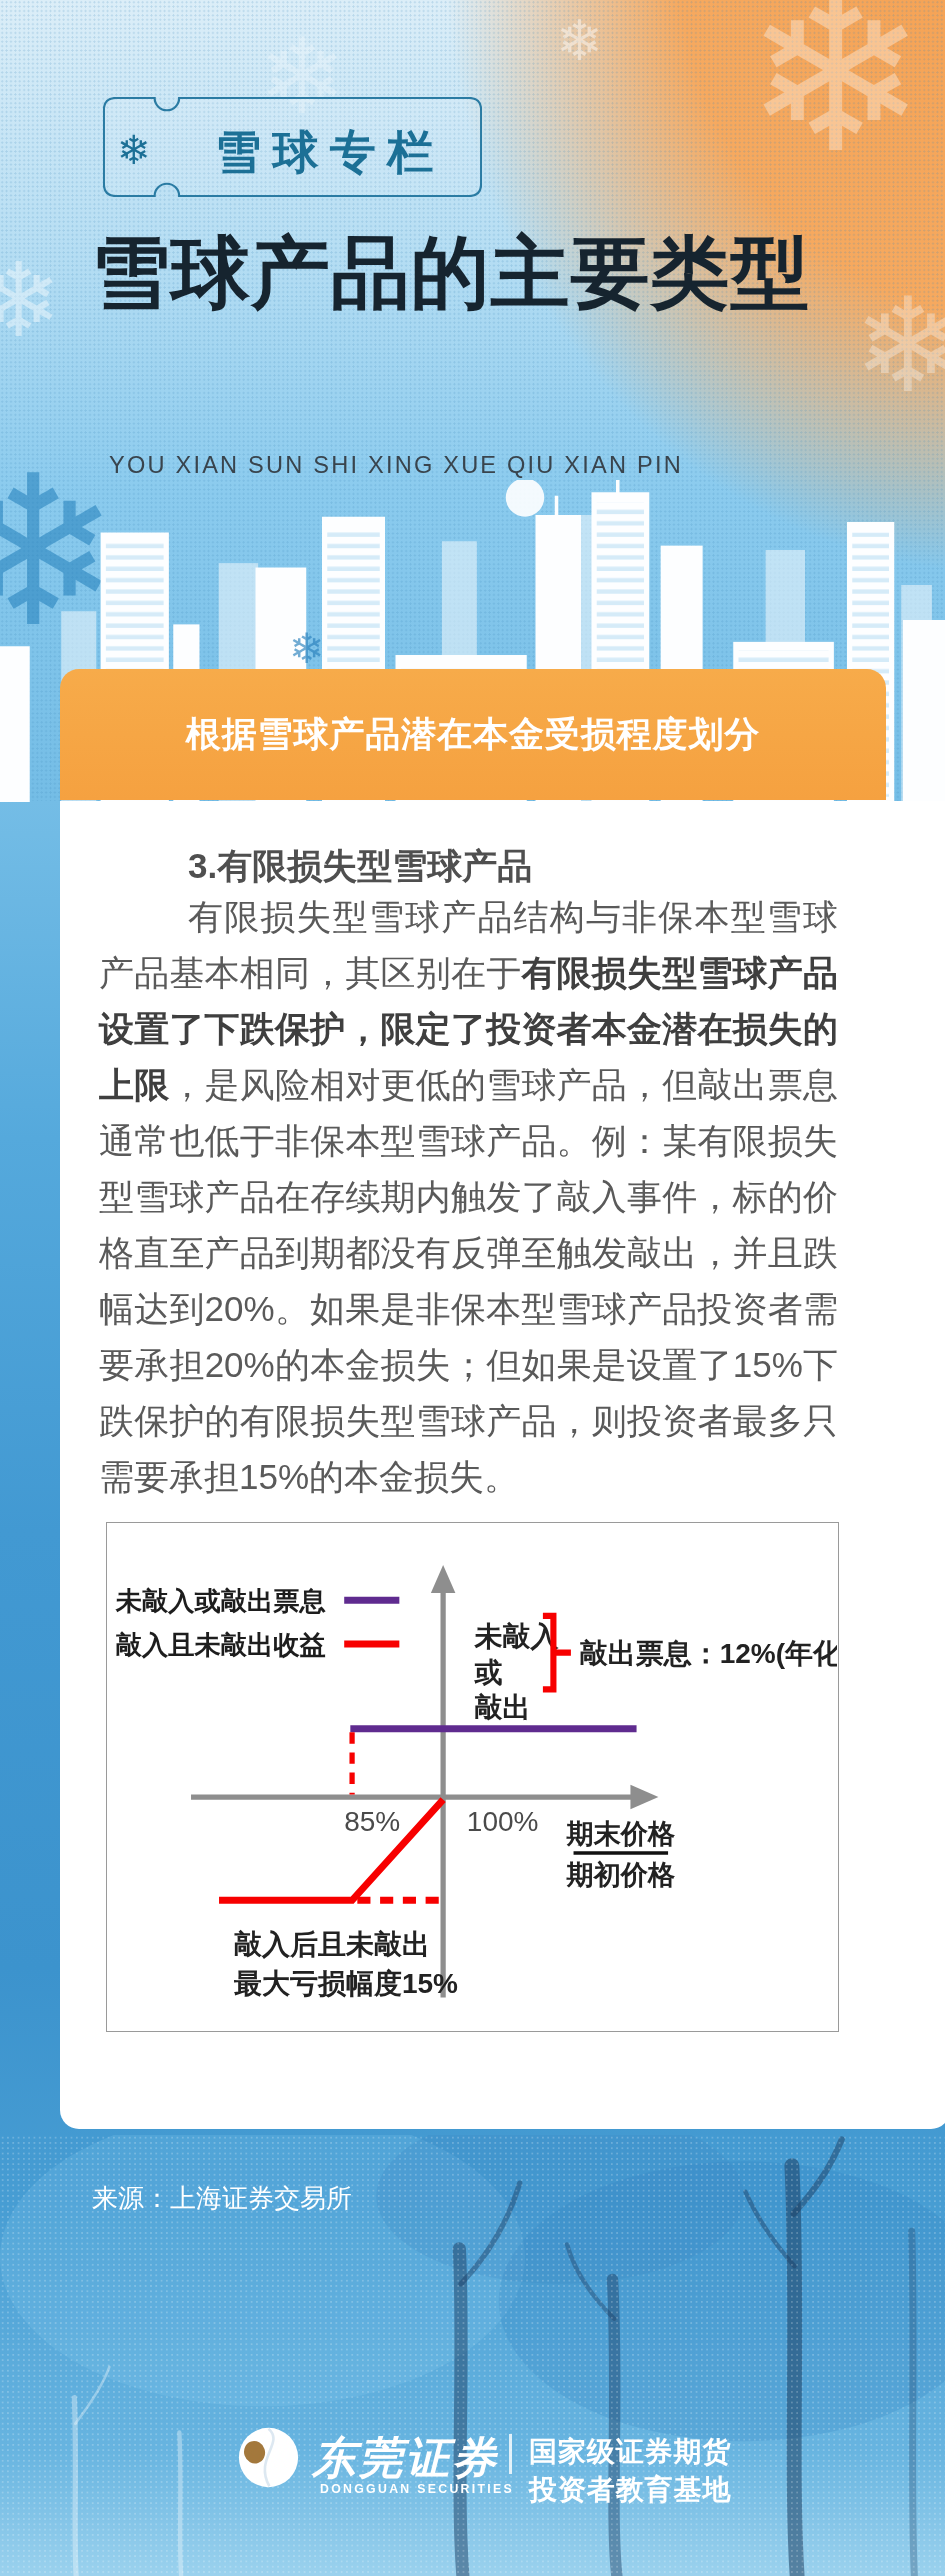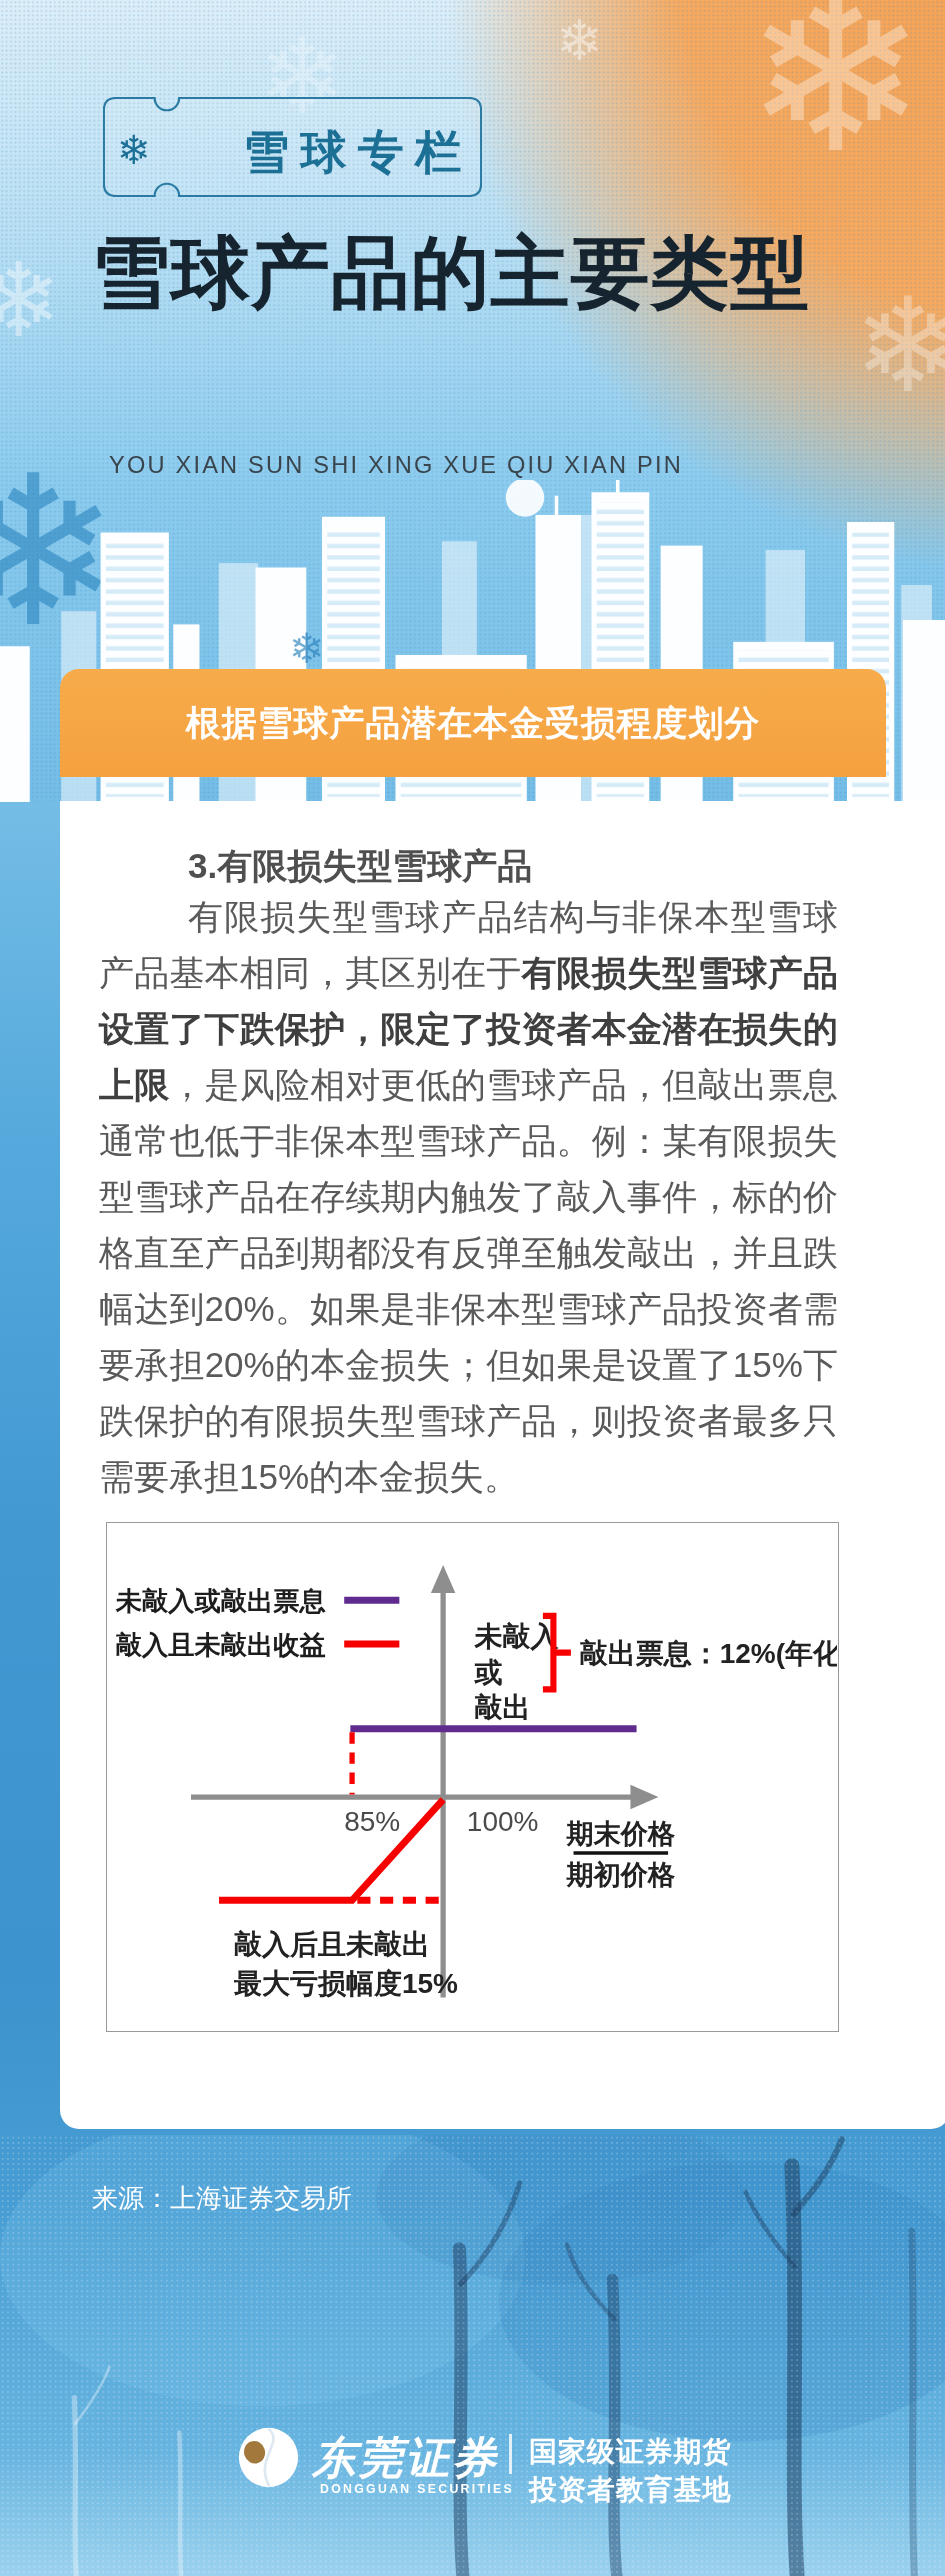--- a/index.html
+++ b/index.html
@@ -14,28 +14,28 @@
   
   #header{position:absolute;left:0;top:0;width:945px;height:801px;
     background:radial-gradient(95% 125% at 106% -6%, #f5a254 0%, #f6a95f 36%, rgba(246,170,100,0) 62%);}
   #header:after{content:"";position:absolute;inset:0;
     background-image:radial-gradient(rgba(60,135,185,.20) 0.9px, transparent 1.1px);
     background-size:4.4px 4.4px;}
   .flake{position:absolute;line-height:1;font-family:"DejaVu Sans",sans-serif;pointer-events:none;}
   
   #ticket{left:103px;top:97px;width:379px;height:100px;}
   #ticket .badge-label{position:absolute;left:112px;top:25px;font-size:46px;font-weight:bold;
-    color:#1c7096;letter-spacing:11.4px;white-space:nowrap;margin-left:28px;}
+    color:#1c7096;letter-spacing:11.4px;white-space:nowrap;}
   #ticket .badge-flake{position:absolute;left:14px;top:30px;font-size:40px;color:#1c7096;}
   
   #title1{left:91px;top:221px;font-size:79px;font-weight:bold;color:#16242f;letter-spacing:0.9px;white-space:nowrap;}
   #title2{left:60px;top:327px;font-size:79px;font-weight:bold;color:#16242f;letter-spacing:0.9px;white-space:nowrap;}
   #pinyin{left:109px;top:452px;font-size:23.6px;font-weight:500;color:#39444d;letter-spacing:2.2px;white-space:nowrap;}
   
-  #banner{left:60px;top:669px;width:826px;height:108px;border-radius:19px 19px 0 0;
+  #banner{left:60px;top:669px;width:826px;height:131px;border-radius:19px 19px 0 0;
     background:linear-gradient(180deg,#f7ab4a,#f5a140);z-index:3;
     display:flex;align-items:center;justify-content:center;}
   #banner .t{font-size:35px;font-weight:bold;color:#ffffff;letter-spacing:0.9px;}
   #card{left:60px;top:801px;width:890px;height:1328px;background:#ffffff;border-radius:0 0 19px 19px;z-index:3;}
   #article-heading{position:absolute;left:128px;top:42px;font-size:35px;font-weight:bold;color:#4f4f4f;}
   #body-paragraph{position:absolute;left:39px;top:88px;width:739px;font-size:35px;color:#5a5a5a;
     line-height:56px;text-align:justify;text-indent:89px;}
   #body-paragraph b{color:#3f3f3f;}
   
   #figure-box{position:absolute;left:46px;top:689px;width:733px;height:510px;background:#fff;

